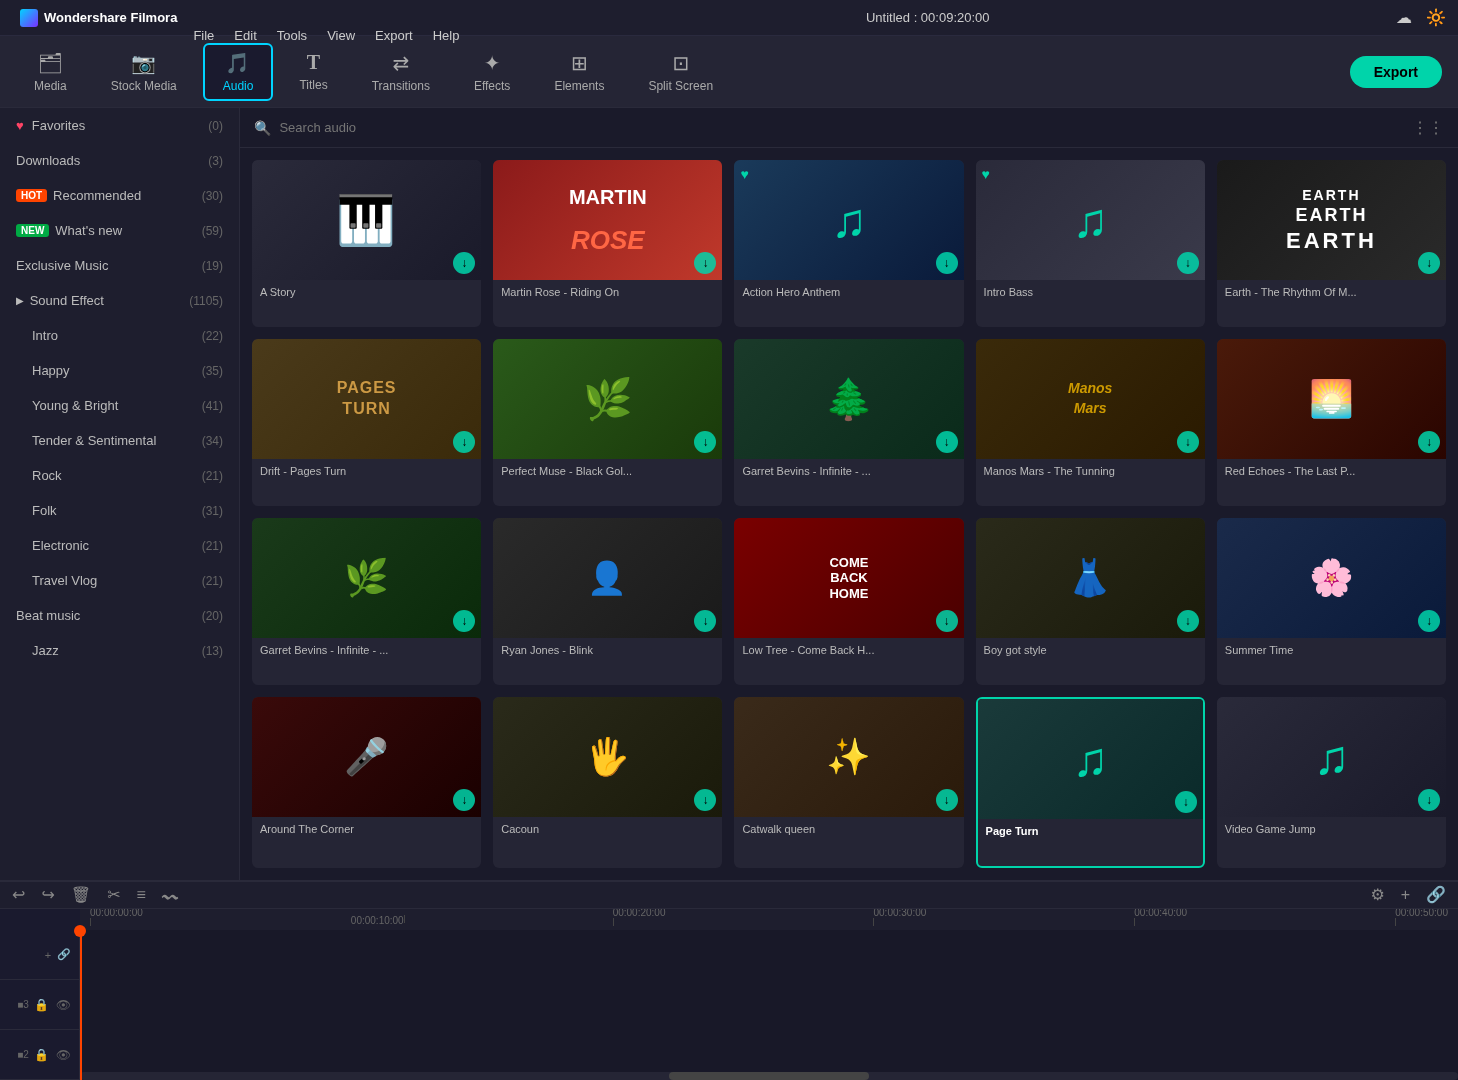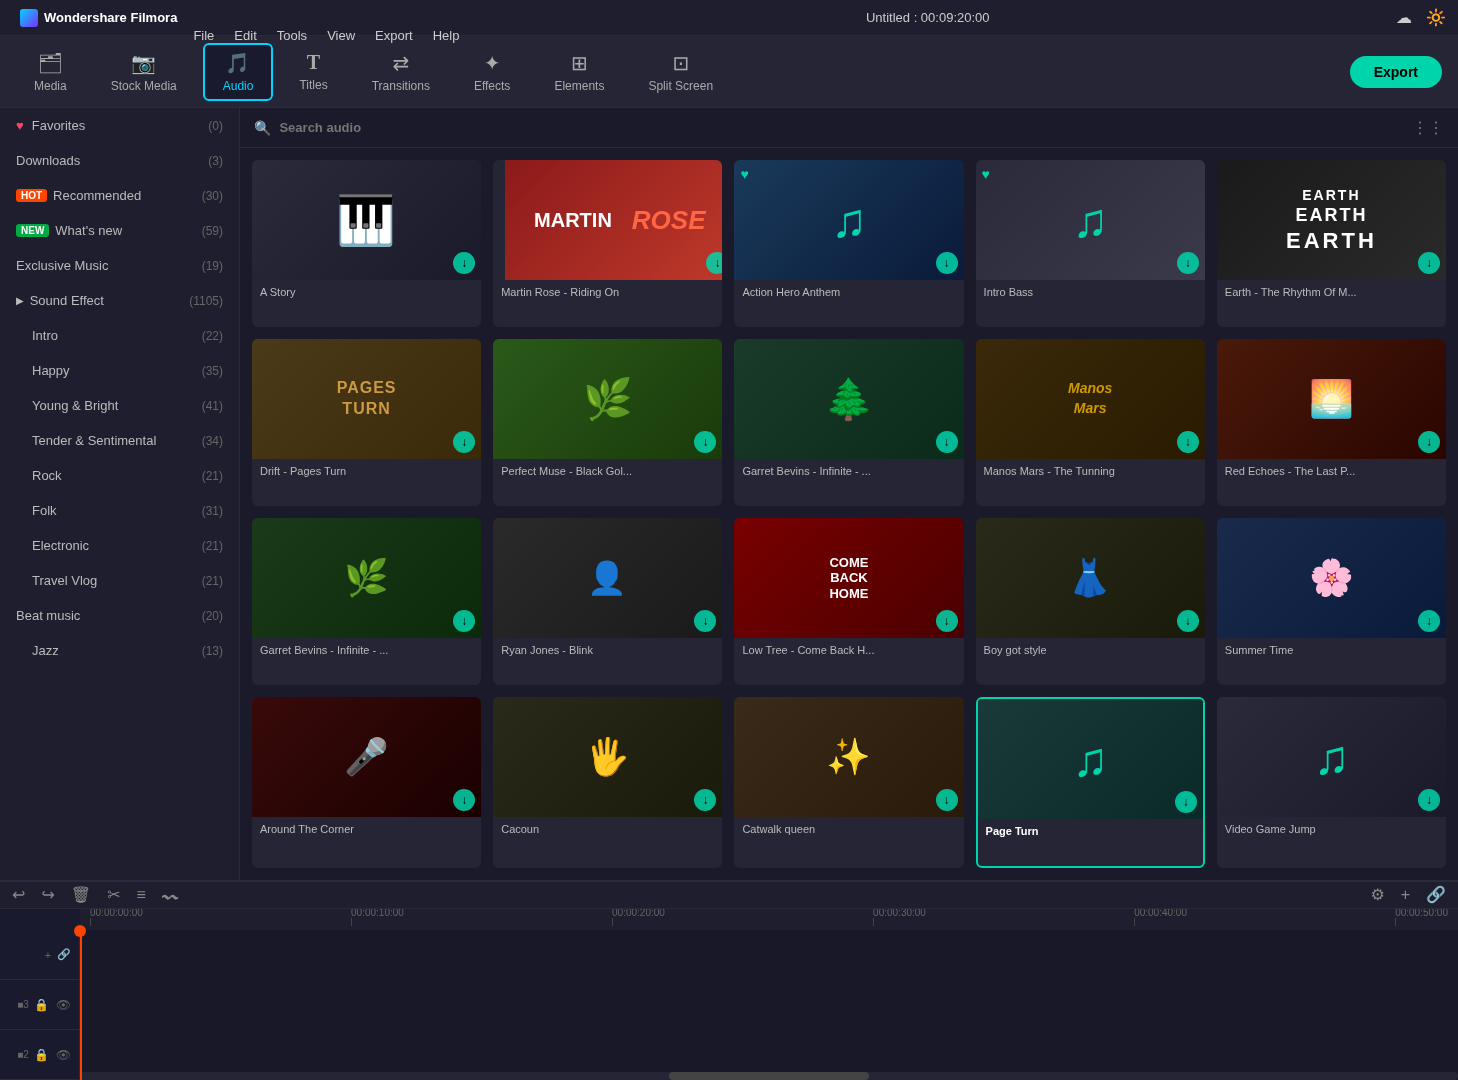--- a/index.html
+++ b/index.html
@@ -35,21 +35,21 @@
     .sidebar-item .item-count { color: #666; font-size: 12px; }
     .sidebar-item .item-badge { font-size: 10px; font-weight: 700; padding: 1px 5px; border-radius: 3px; margin-right: 6px; }
     .badge-hot { background: #ff4400; color: #fff; }
     .badge-new { background: #00aa44; color: #fff; }
     .sidebar-item .expand-arrow { margin-right: 6px; font-size: 10px; }
     .heart-icon { color: #ff4466; margin-right: 8px; }
 
     
     .content-area { flex: 1; background: #1a1a2a; display: flex; flex-direction: column; overflow: hidden; }
     .search-bar { padding: 10px 14px; border-bottom: 1px solid #2a2a3a; display: flex; align-items: center; gap: 8px; }
-    .search-input { flex: 1; background: transparent; border: none; color: #ccc; font-size: 13px; outline: none; font-weight: bold; }
+    .search-input { flex: 1; background: transparent; border: none; color: #ccc; font-size: 13px; outline: none; }
     .search-icon { color: #777; font-size: 14px; }
     .grid-toggle { margin-left: auto; color: #777; font-size: 16px; cursor: pointer; }
 
     
     .audio-grid { display: grid; grid-template-columns: repeat(5, 1fr); gap: 12px; padding: 12px; overflow-y: auto; flex: 1; }
     .audio-grid::-webkit-scrollbar { width: 4px; }
     .audio-grid::-webkit-scrollbar-thumb { background: #444; border-radius: 2px; }
     .audio-card { background: #252535; border-radius: 6px; overflow: hidden; cursor: pointer; position: relative; }
     .audio-card.selected { border: 2px solid #00d4aa; }
     .thumb-bg { width: 100%; height: 120px; display: flex; align-items: center; justify-content: center; font-size: 36px; position: relative; }
@@ -222,21 +222,21 @@
 
       <div class="audio-card">
         <div class="thumb-bg" style="background:linear-gradient(135deg,#2a2a3a,#1a1a2a);position:relative;">
           <span style="font-size:48px;">🎹</span>
           <div class="download-btn">↓</div>
         </div>
         <div class="audio-title">A Story</div>
       </div>
 
       <div class="audio-card">
-        <div class="thumb-bg" style="background:linear-gradient(135deg,#8b1a1a,#c0392b);position:relative;flex-direction:row;gap:20px;margin-left:12px;">
+        <div class="thumb-bg" style="background:linear-gradient(135deg,#8b1a1a,#c0392b);position:relative;flex-direction:column;gap:20px;">
           <span style="color:#fff;font-size:20px;font-weight:900;line-height:1;">MARTIN</span>
           <span style="color:#ff6644;font-size:26px;font-weight:900;font-style:italic;line-height:1;">ROSE</span>
           <div class="download-btn">↓</div>
         </div>
         <div class="audio-title">Martin Rose - Riding On</div>
       </div>
 
       <div class="audio-card">
         <div class="thumb-bg" style="background:linear-gradient(135deg,#1a3a5a,#0a1a3a);position:relative;">
           <span class="music-note">♫</span>
@@ -404,21 +404,21 @@
     <span class="timeline-tool">🔗</span>
   </div>
 
   <div class="timeline-ruler">
     <div style="display:flex;flex:1;align-items:flex-end;padding:0 10px;gap:0;">
       <div style="display:flex;align-items:flex-end;gap:0;width:100%;justify-content:space-between;">
         <div style="display:flex;flex-direction:column;align-items:flex-start;">
           <span style="font-size:10px;color:#666;">00:00:00:00</span>
           <div style="width:1px;height:8px;background:#444;"></div>
         </div>
-        <div style="display:flex;flex-direction:column;align-items:flex-start;">
+        <div style="display:flex;flex-direction:row;align-items:flex-start;">
           <span style="font-size:10px;color:#666;">00:00:10:00</span>
           <div style="width:1px;height:8px;background:#444;"></div>
         </div>
         <div style="display:flex;flex-direction:column;align-items:flex-start;">
           <span style="font-size:10px;color:#666;">00:00:20:00</span>
           <div style="width:1px;height:8px;background:#444;"></div>
         </div>
         <div style="display:flex;flex-direction:column;align-items:flex-start;">
           <span style="font-size:10px;color:#666;">00:00:30:00</span>
           <div style="width:1px;height:8px;background:#444;"></div>

